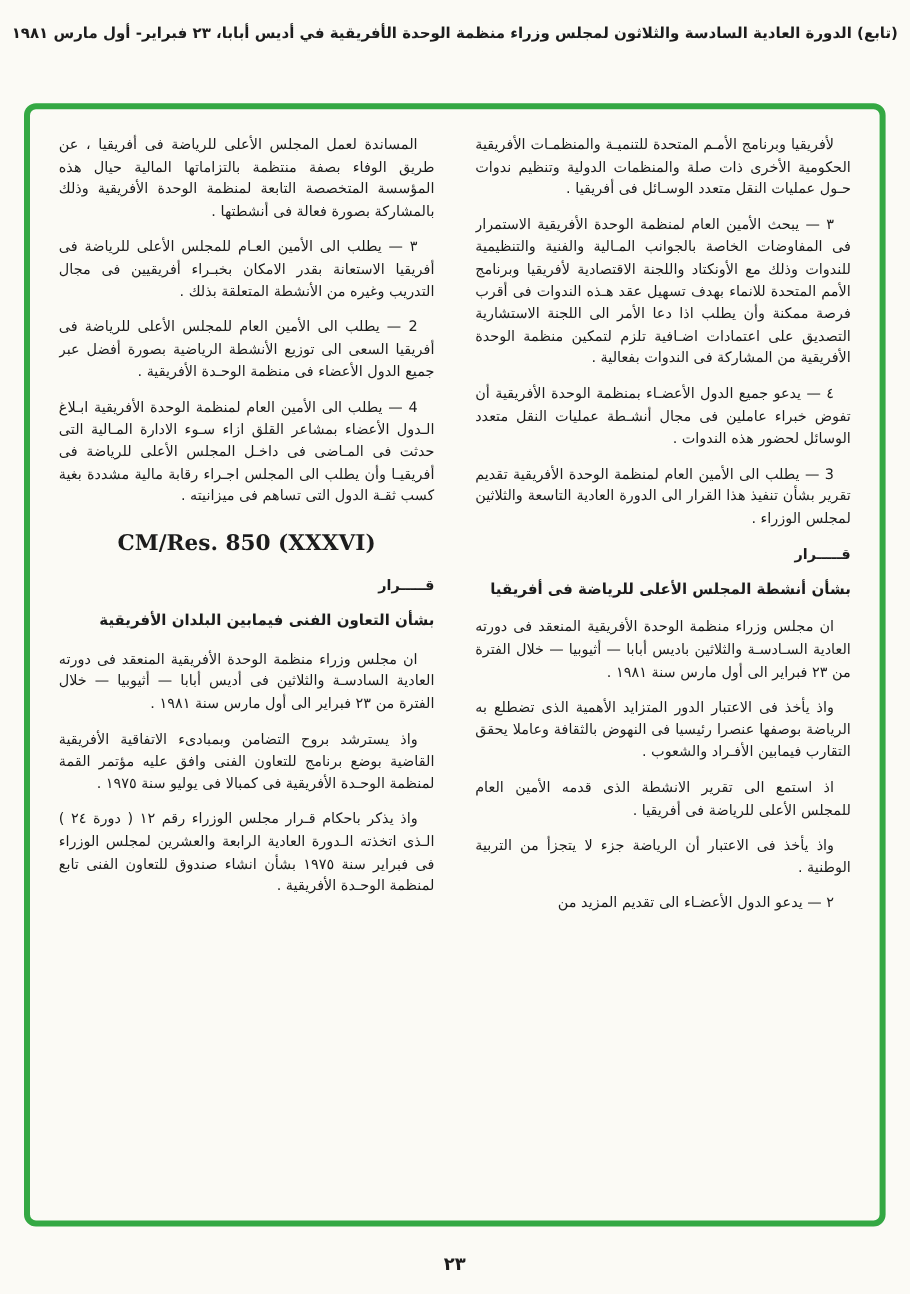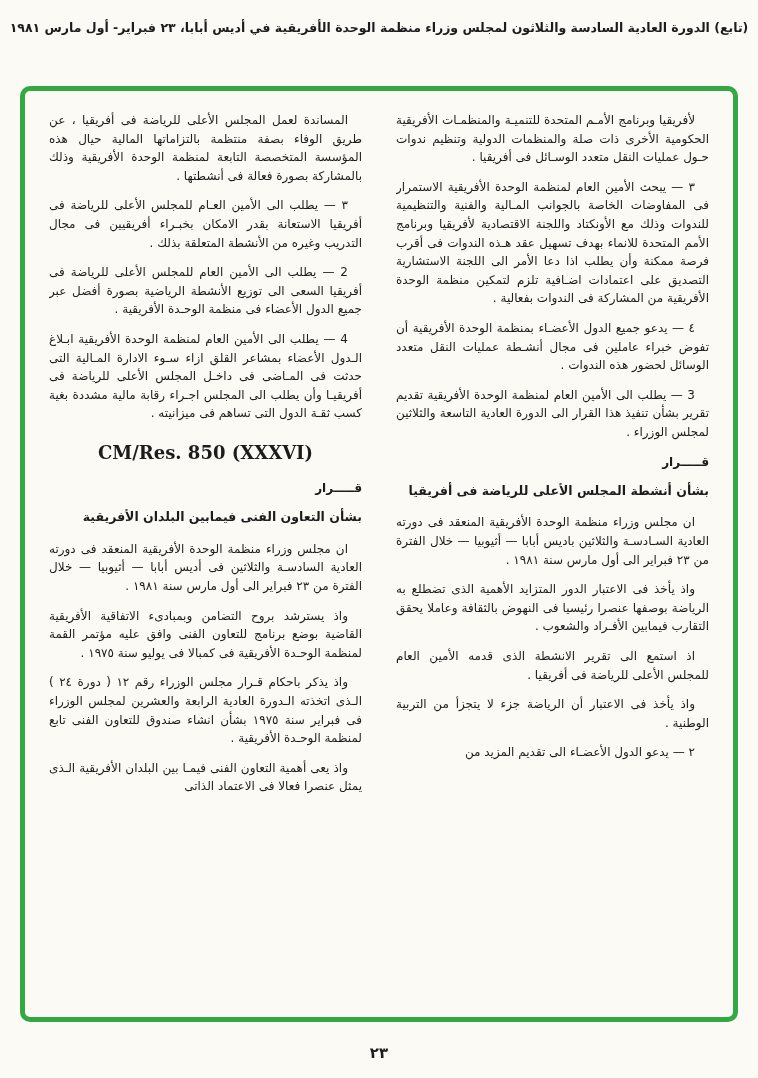--- a/index.html
+++ b/index.html
@@ -110,21 +110,20 @@
         <p class="para">2 — يطلب الى الأمين العام للمجلس الأعلى للرياضة فى أفريقيا السعى الى توزيع الأنشطة الرياضية بصورة أفضل عبر جميع الدول الأعضاء فى منظمة الوحـدة الأفريقية .</p>
         <p class="para">4 — يطلب الى الأمين العام لمنظمة الوحدة الأفريقية ابـلاغ الـدول الأعضاء بمشاعر القلق ازاء سـوء الادارة المـالية التى حدثت فى المـاضى فى داخـل المجلس الأعلى للرياضة فى أفريقيـا وأن يطلب الى المجلس اجـراء رقابة مالية مشددة بغية كسب ثقـة الدول التى تساهم فى ميزانيته .</p>
 
         <div class="res-code">CM/Res. 850 (XXXVI)</div>
         <div class="res-heading">قـــــرار</div>
         <div class="res-subject">بشأن التعاون الفنى فيمابين البلدان الأفريقية</div>
 
         <p class="para">ان مجلس وزراء منظمة الوحدة الأفريقية المنعقد فى دورته العادية السادسـة والثلاثين فى أديس أبابا — أثيوبيا — خلال الفترة من ٢٣ فبراير الى أول مارس سنة ١٩٨١ .</p>
         <p class="para">واذ يسترشد بروح التضامن وبمبادىء الاتفاقية الأفريقية القاضية بوضع برنامج للتعاون الفنى وافق عليه مؤتمر القمة لمنظمة الوحـدة الأفريقية فى كمبالا فى يوليو سنة ١٩٧٥ .</p>
         <p class="para">واذ يذكر باحكام قـرار مجلس الوزراء رقم ١٢ ( دورة ٢٤ ) الـذى اتخذته الـدورة العادية الرابعة والعشرين لمجلس الوزراء فى فبراير سنة ١٩٧٥ بشأن انشاء صندوق للتعاون الفنى تابع لمنظمة الوحـدة الأفريقية .</p>
-        <p class="para">واذ يعى أهمية التعاون الفنى فيمـا بين البلدان الأفريقية الـذى يمثل عنصرا فعالا فى الاعتماد الذاتى</p>
       </div>
 
       <div class="column">
         <p class="para">لأفريقيا وبرنامج الأمـم المتحدة للتنميـة والمنظمـات الأفريقية الحكومية الأخرى ذات صلة والمنظمات الدولية وتنظيم ندوات حـول عمليات النقل متعدد الوسـائل فى أفريقيا .</p>
         <p class="para">٣ — يبحث الأمين العام لمنظمة الوحدة الأفريقية الاستمرار فى المفاوضات الخاصة بالجوانب المـالية والفنية والتنظيمية للندوات وذلك مع الأونكتاد واللجنة الاقتصادية لأفريقيا وبرنامج الأمم المتحدة للانماء بهدف تسهيل عقد هـذه الندوات فى أقرب فرصة ممكنة وأن يطلب اذا دعا الأمر الى اللجنة الاستشارية التصديق على اعتمادات اضـافية تلزم لتمكين منظمة الوحدة الأفريقية من المشاركة فى الندوات بفعالية .</p>
         <p class="para">٤ — يدعو جميع الدول الأعضـاء بمنظمة الوحدة الأفريقية أن تفوض خبراء عاملين فى مجال أنشـطة عمليات النقل متعدد الوسائل لحضور هذه الندوات .</p>
         <p class="para">3 — يطلب الى الأمين العام لمنظمة الوحدة الأفريقية تقديم تقرير بشأن تنفيذ هذا القرار الى الدورة العادية التاسعة والثلاثين لمجلس الوزراء .</p>
 
         <div class="res-heading">قـــــرار</div>
         <div class="res-subject">بشأن أنشطة المجلس الأعلى للرياضة فى أفريقيا</div>

